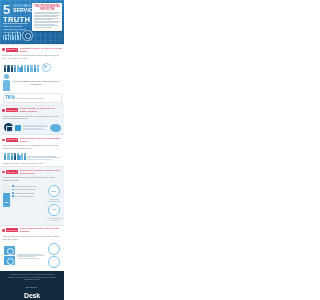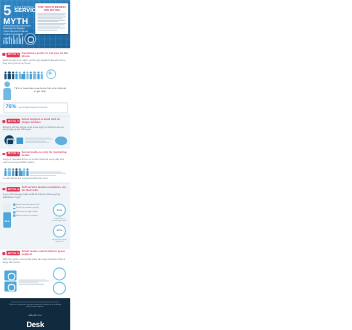--- a/index.html
+++ b/index.html
@@ -129,21 +129,21 @@
 
 <div class="page">
 
   <div class="header">
     <div class="hdr-grid"></div>
 
     <div class="hdr-title">
       <span class="big5">5</span>
       <span class="t-cust">CUSTOMER</span>
       <span class="t-serv">SERVICE</span>
-      <div class="t-myth">MYTH</div>
+      <div class="t-myth">TRUTH</div>
     </div>
     <div class="hdr-rule"></div>
     <div class="hdr-sub">Busting the biggest misconceptions about modern customer support.</div>
 
     <div class="hdr-bars">
       <i style="height:4px"></i>
         <i style="height:6px"></i>
         <i style="height:3px"></i>
       <i style="height:7px"></i>
         <i style="height:5px"></i>

